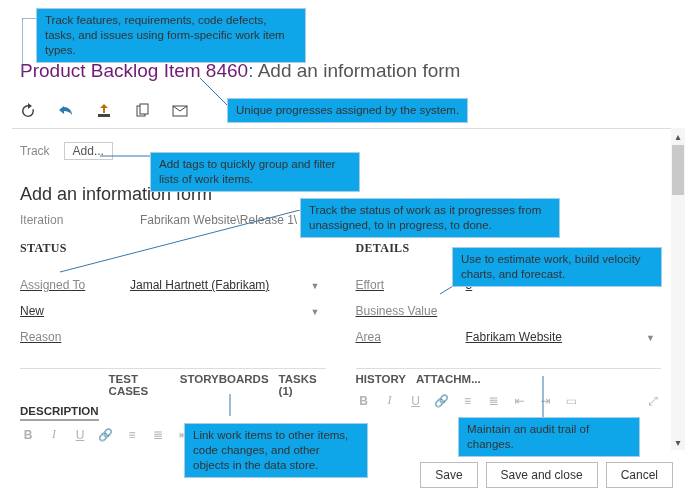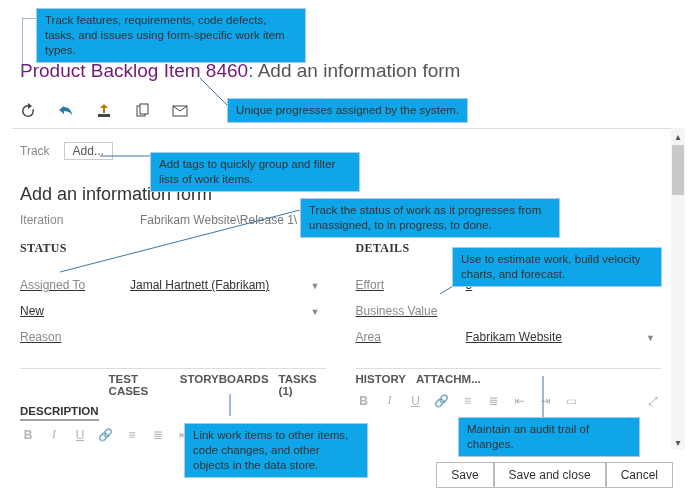--- a/index.html
+++ b/index.html
@@ -31,21 +31,21 @@
   .field-value { flex:1; position:relative; color:#333; }
   .dropdown-caret { position:absolute; right:6px; top:3px; color:#888; font-size:9px; }
   .tabs-row { margin-top: 18px; display:flex; gap:30px; }
   .tabs-group { flex:1; border-top:1px solid #ddd; padding-top:0; }
   .tabs { display:flex; gap:10px; font-size:11.5px; font-weight:600; color:#555; }
   .tab { padding:4px 0 2px 0; cursor:pointer; }
   .tab.active { color:#333; border-bottom:2px solid #a3a3a3;margin-top:32px; }
   .rtf-toolbar { display:flex; gap:10px; align-items:center; margin-top:6px; color:#b5b2ad; font-size:12px; }
   .rtf-toolbar .btn { width:16px; text-align:center; }
   .rtf-toolbar .expand { margin-left:auto; }
-  .footer { position:absolute; right:18px; bottom:12px; display:flex; gap:0; }
+  .footer { position:absolute; right:18px; bottom:12px; display:flex; gap:8px; }
   .footer button { background:#fff; border:1px solid #bbb; padding:5px 14px; font-size:12px; color:#333; }
 </style>
 </head>
 <body>
 
 <div class="callout" style="left:36px; top:8px; width:310px;">Track features, requirements, code defects, tasks, and issues using form-specific work item types.</div>
 <svg class="leader" style="left:22px; top:18px;" width="16" height="55">
     <path d="M14 0 H0 V55" stroke="#3a77a8" fill="none" stroke-width="1"></path>
   </svg>
 

